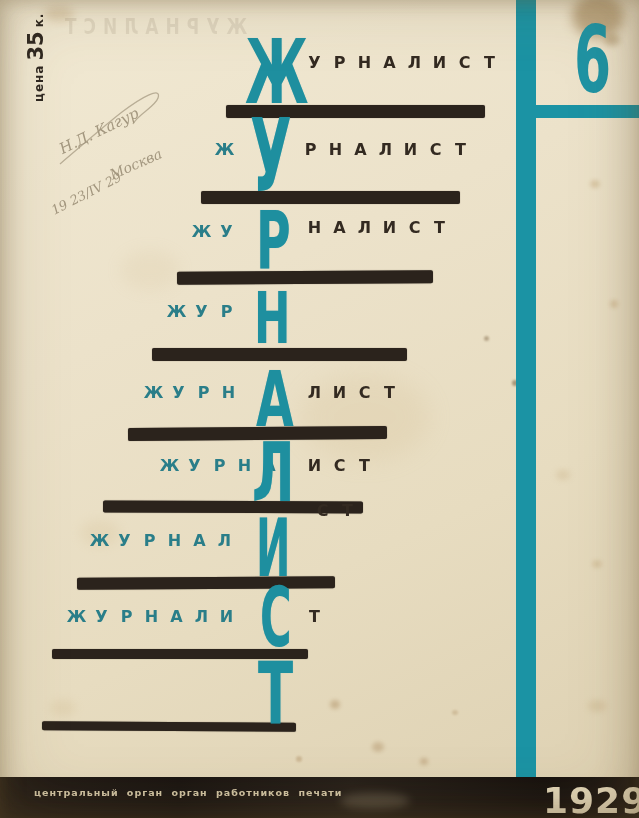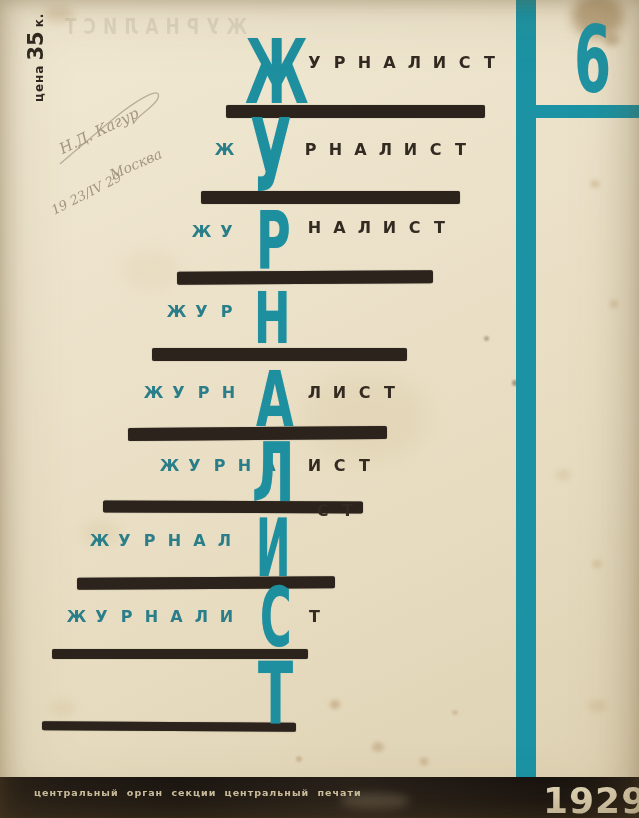--- a/index.html
+++ b/index.html
@@ -123,17 +123,17 @@
       <div class="bar" style="left: 52px; top: 649px; width: 256px; height: 10px; transform: rotate(0deg);"></div>
       <div class="row-letters" style="left: 64px; top: 608.5px;"><span class="cell teal-s">Ж</span><span class="cell teal-s">У</span><span class="cell teal-s">Р</span><span class="cell teal-s">Н</span><span class="cell teal-s">А</span><span class="cell teal-s">Л</span><span class="cell teal-s">И</span></div>
       <div class="row-letters" style="left: 302px; top: 608.5px;"><span class="cell dark-s">Т</span></div>
       <div class="bigletter" style="left: 260px; top: 577.37px; font-size: 82.3045px; transform: scaleX(0.523);">С</div>
       <div class="bar" style="left: 42px; top: 722px; width: 254px; height: 9px; transform: rotate(0.4deg);"></div>
       <div class="bigletter" style="left: 258px; top: 651.049px; font-size: 85.048px; transform: scaleX(0.605);">Т</div>
     </div>
 
   <div class="footer">
     <div class="smudge"></div>
-    <div class="footer-text">центральный орган секции центральный печати</div>
+    <div class="footer-text">центральный орган орган работников печати</div>
     <div class="footer-year">1929</div>
   </div>
 
 </div>
 
 </body></html>

